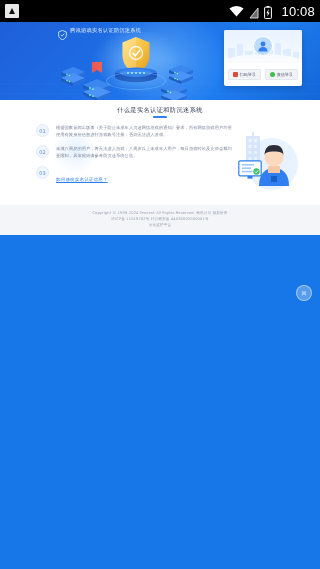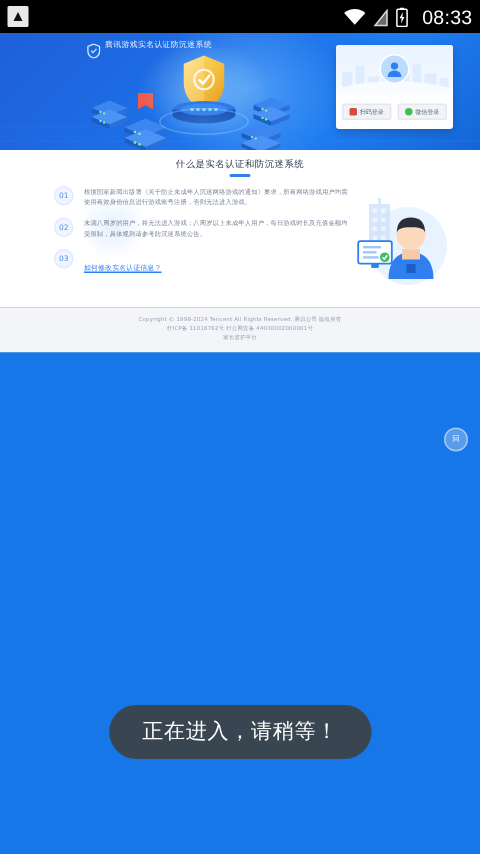--- a/index.html
+++ b/index.html
@@ -257,21 +257,21 @@
           <path d="M1 11 L9 11 L9 1 Z" fill="none" stroke="#d8d8d8" stroke-width="1"></path>
         </svg>
       </span>
       <span class="sb-batt">
         <svg width="8" height="13" viewBox="0 0 8 13" aria-hidden="true">
           <rect x="2.6" y="0" width="2.8" height="1.2" fill="#ffffff"></rect>
           <rect x="0.6" y="1.2" width="6.8" height="11.4" rx="0.8" fill="none" stroke="#ffffff" stroke-width="1"></rect>
           <path d="M4.6 3 L2.4 7.2 L3.8 7.2 L3.3 10.8 L5.6 6.4 L4.2 6.4 Z" fill="#ffffff"></path>
         </svg>
       </span>
-      <span class="sb-time">08:33</span>
+      <span class="sb-time">10:08</span>
     </div>
   </div>
 
   <div class="hero">
     <div class="hero-glow"></div>
 
     <svg class="hero-grid" viewBox="0 0 320 40" preserveAspectRatio="none">
       <g stroke="#5aa6ff" stroke-width="0.4" fill="none" opacity="0.5">
         <path d="M0 34 L320 34"></path>
         <path d="M0 24 L320 24"></path>
@@ -514,15 +514,14 @@
     <div class="ft-line">粁ICP备 11018762号 粁公网安备 44030002000001号</div>
     <div class="ft-line">家长监护平台</div>
   </div>
 
   <div class="bluebody"></div>
 
   <div class="fab">
     <span class="fab-tx">回</span>
   </div>
 
-  <div class="toast">正在进入，请稍等！</div>
 
 </div>
 
 </body></html>

